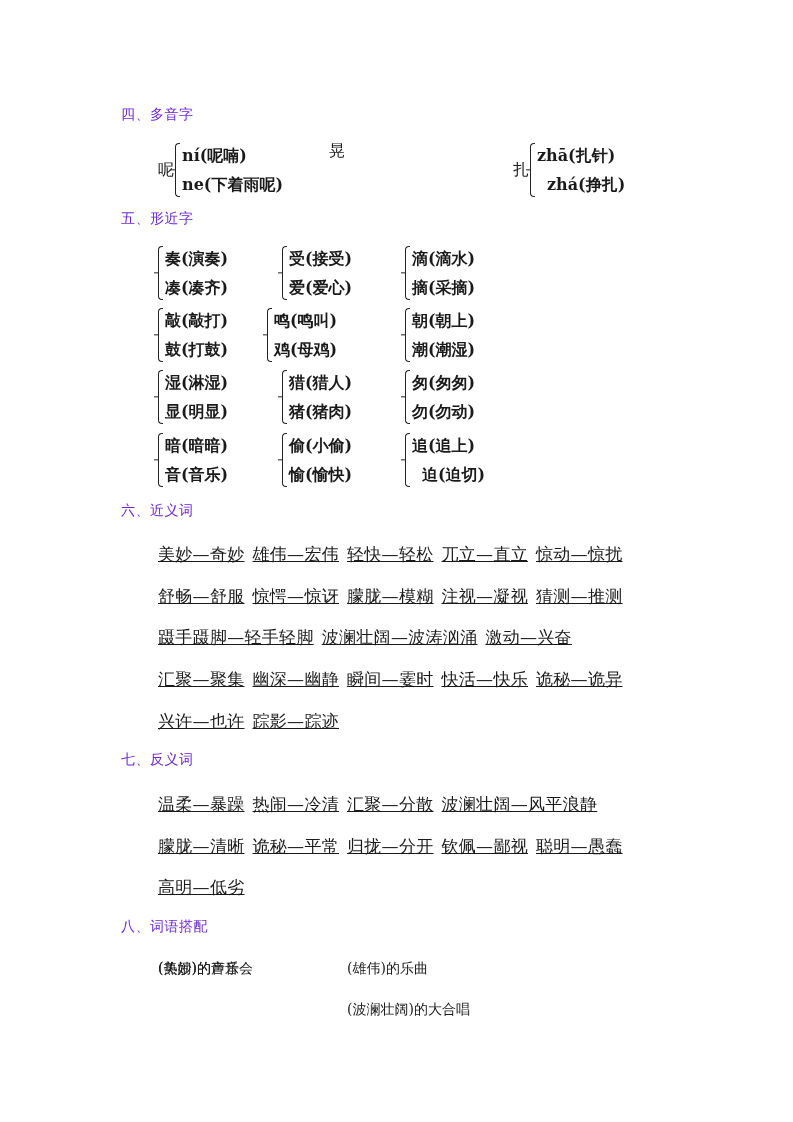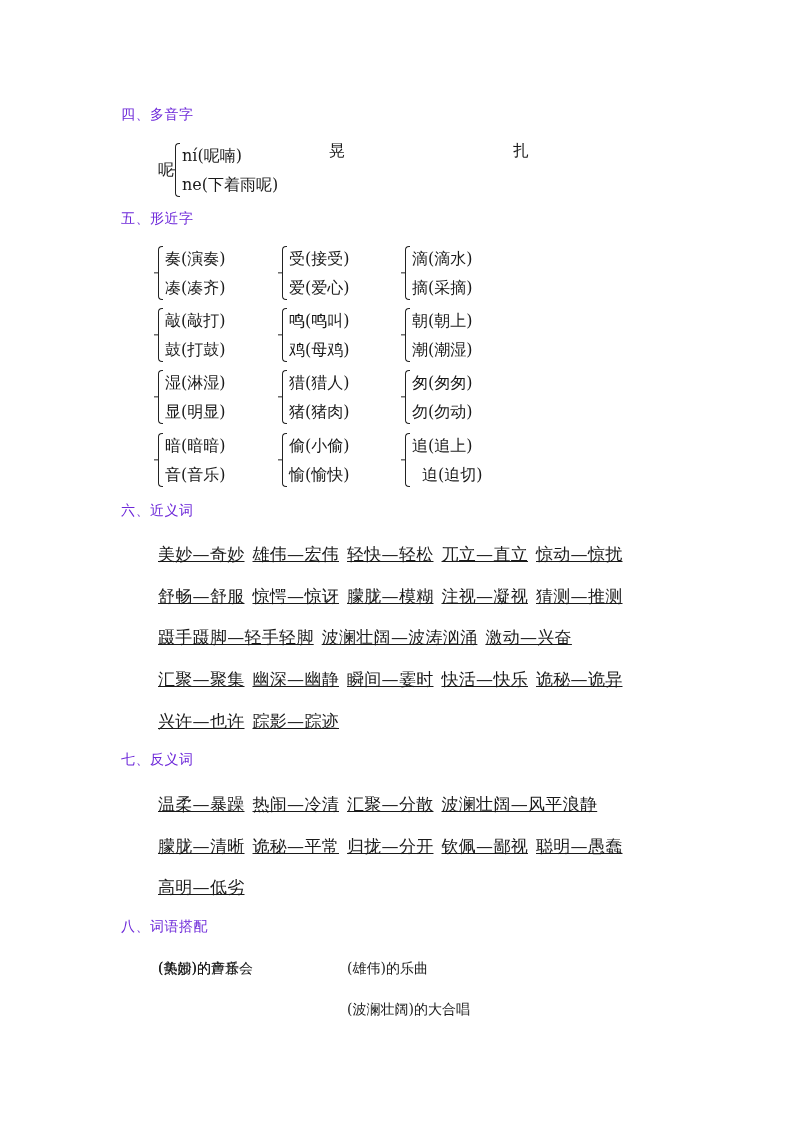--- a/index.html
+++ b/index.html
@@ -19,21 +19,21 @@
   .brace-group { position: relative; padding-left: 7px; }
   .brace-group::before {
     content: ""; position: absolute; left: 0; top: 2px; bottom: 2px; width: 4px;
     border-left: 1.3px solid #222; border-top: 1.3px solid #222; border-bottom: 1.3px solid #222;
     border-radius: 4px 0 0 4px;
   }
   .brace-group::after {
     content: ""; position: absolute; left: -4px; top: 50%; width: 4px; height: 1.3px;
     background: #222; transform: translateY(-50%);
   }
-  .brace-group .line { font-size: 16px; height: 29px; line-height: 29px; white-space: nowrap; }
+  .brace-group .line { font-size: 16px; height: 29px; line-height: 29px; white-space: nowrap; font-weight: bold; }
   .indent { padding-left: 10px; }
   
   .sim { position: absolute; }
   
   .wline { position: absolute; left: 158px; font-size: 17px; white-space: nowrap; letter-spacing: 0.3px; text-decoration: underline; }
   .wline span { margin-right: 8px; }
   .match { position: absolute; font-size: 14px; white-space: nowrap; }
 </style>
 </head>
 <body>
@@ -45,20 +45,24 @@
   <div class="brace-group">
     <div class="line">ní(呢喃)</div>
     <div class="line">ne(下着雨呢)</div>
   </div>
 </div>
 <div class="poly" style="left:329px;top:141px">
   <span class="char">晃</span>
 </div>
 <div class="poly" style="left:513px;top:141px">
   <span class="char">扎</span>
+  <div class="brace-group">
+    <div class="line">zhā(扎针)</div>
+    <div class="line indent">zhá(挣扎)</div>
+  </div>
 </div>
 
 <div class="heading" style="top:210px">五、形近字</div>
 
 <div class="sim" style="left:158px;top:244px">
     <div class="brace-group">
       <div class="line">奏(演奏)</div>
       <div class="line">凑(凑齐)</div>
     </div>
   </div>
@@ -74,21 +78,21 @@
       <div class="line">摘(采摘)</div>
     </div>
   </div>
 
 <div class="sim" style="left:158px;top:306px">
     <div class="brace-group">
       <div class="line">敲(敲打)</div>
       <div class="line">鼓(打鼓)</div>
     </div>
   </div>
-<div class="sim" style="left:282px;top:306px">
+<div class="sim" style="left:267px;top:306px">
     <div class="brace-group">
       <div class="line">鸣(鸣叫)</div>
       <div class="line">鸡(母鸡)</div>
     </div>
   </div>
 <div class="sim" style="left:405px;top:306px">
     <div class="brace-group">
       <div class="line">朝(朝上)</div>
       <div class="line">潮(潮湿)</div>
     </div>

